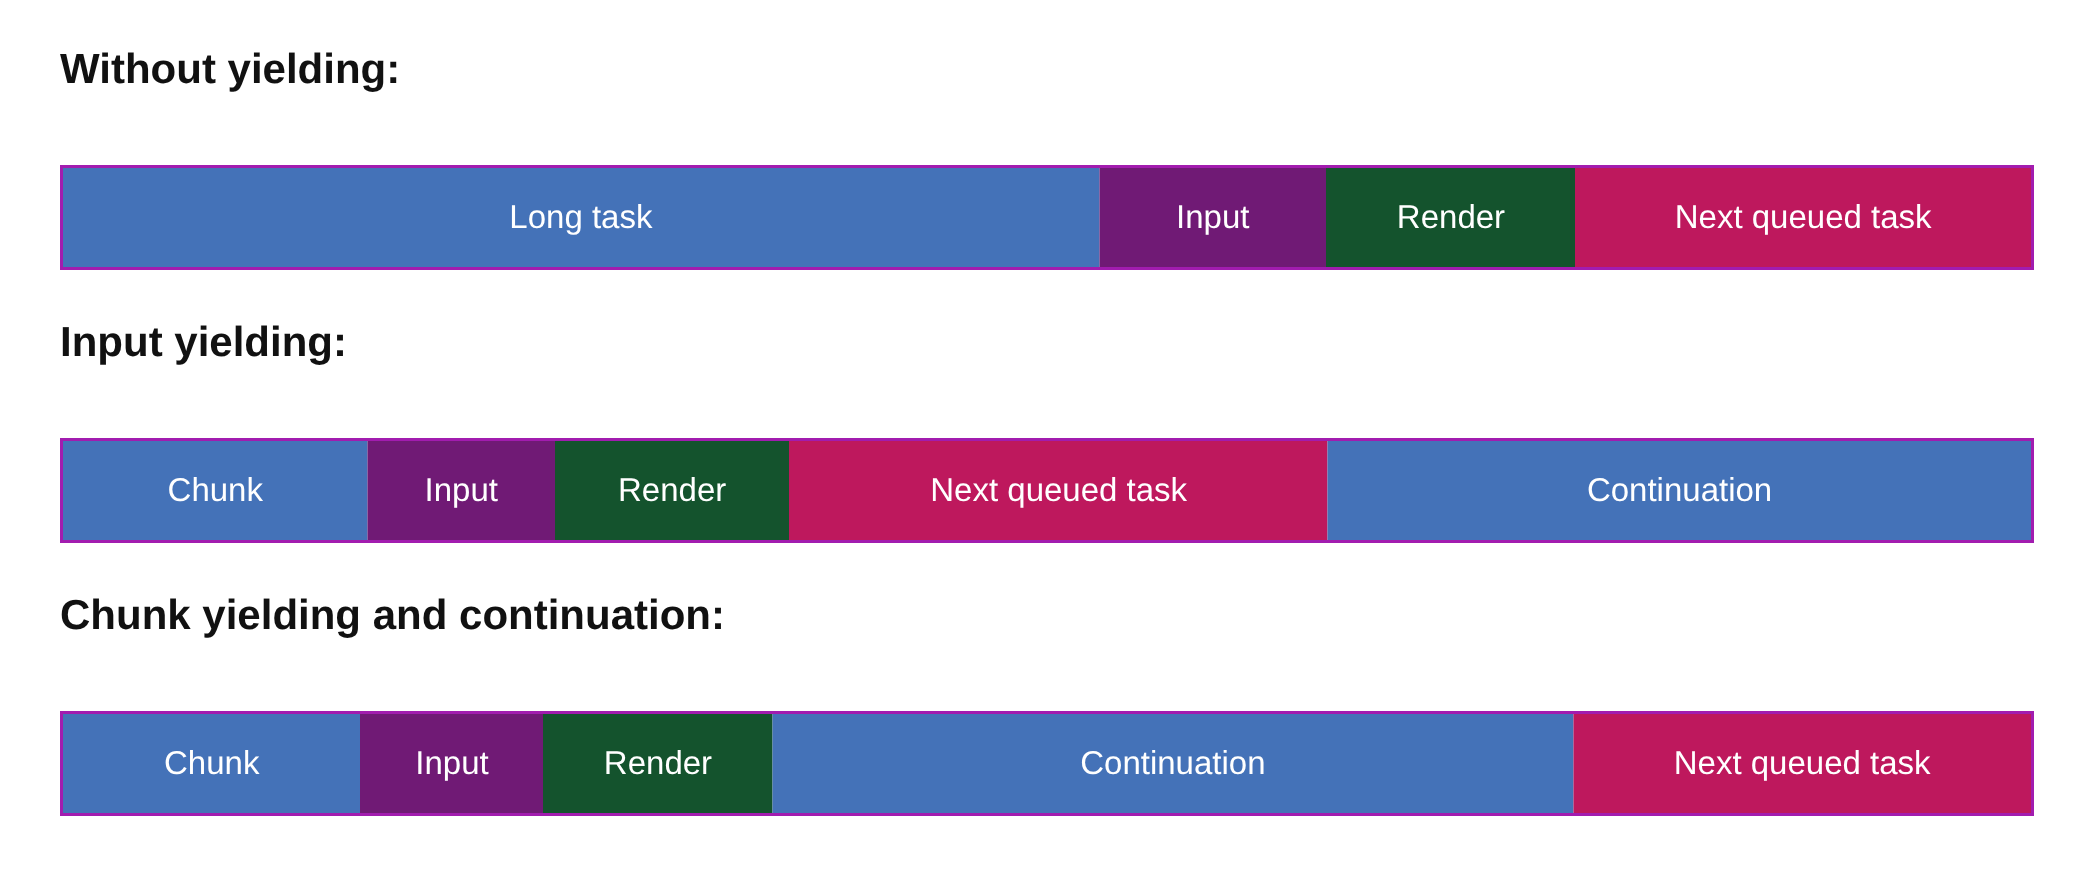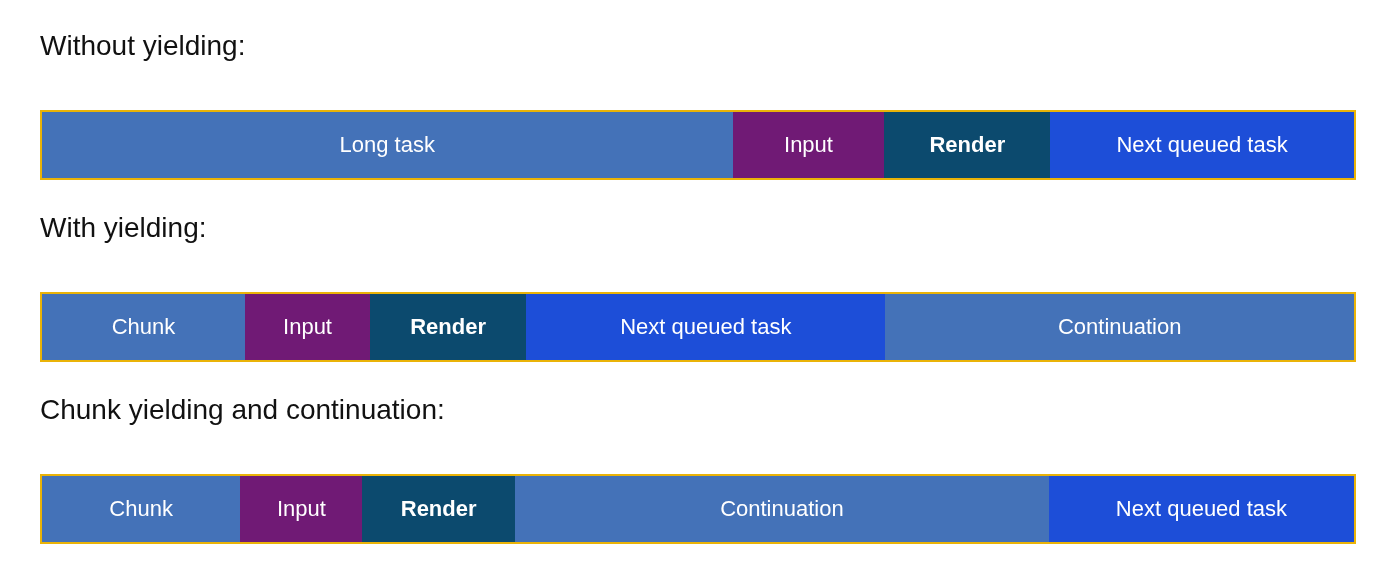--- a/index.html
+++ b/index.html
@@ -11,63 +11,63 @@
       width: 1396px;
       min-height: 588px;
     }
 
     .section {
       margin-bottom: 32px;
     }
 
     .section-title {
       font-size: 28px;
-      font-weight: normal;
+      font-weight: bold;
       color: #111;
       margin-bottom: 12px;
     }
 
     .bar-row {
       display: flex;
       width: 100%;
       height: 70px;
-      border: 2px solid #eab308;
+      border: 2px solid #a21caf;
       margin-top: 48px;
     }
 
     .bar-segment {
       display: flex;
       align-items: center;
       justify-content: center;
       color: #fff;
       font-size: 22px;
       font-weight: normal;
       white-space: nowrap;
     }
 
     .seg-blue    { background-color: #4472b8; }
     .seg-red     { background-color: #701a75; }
-    .seg-green   { background-color: #0c4a6e; font-weight: bold; }
-    .seg-gray    { background-color: #1d4ed8; }
+    .seg-green   { background-color: #14532d; }
+    .seg-gray    { background-color: #be185d; }
   </style>
 </head>
 <body>
 
 <div class="section">
   <div class="section-title">Without yielding:</div>
   <div class="bar-row" id="bar1">
       <div class="bar-segment seg-blue" style="flex: 5 1 0%;">Long task</div>
       <div class="bar-segment seg-red" style="flex: 1.1 1 0%;">Input</div>
       <div class="bar-segment seg-green" style="flex: 1.2 1 0%;">Render</div>
       <div class="bar-segment seg-gray" style="flex: 2.2 1 0%;">Next queued task</div>
     </div>
 </div>
 
 <div class="section">
-  <div class="section-title">With yielding:</div>
+  <div class="section-title">Input yielding:</div>
   <div class="bar-row" id="bar2">
       <div class="bar-segment seg-blue" style="flex: 1.3 1 0%;">Chunk</div>
       <div class="bar-segment seg-red" style="flex: 0.8 1 0%;">Input</div>
       <div class="bar-segment seg-green" style="flex: 1 1 0%;">Render</div>
       <div class="bar-segment seg-gray" style="flex: 2.3 1 0%;">Next queued task</div>
       <div class="bar-segment seg-blue" style="flex: 3 1 0%;">Continuation</div>
     </div>
 </div>
 
 <div class="section">

